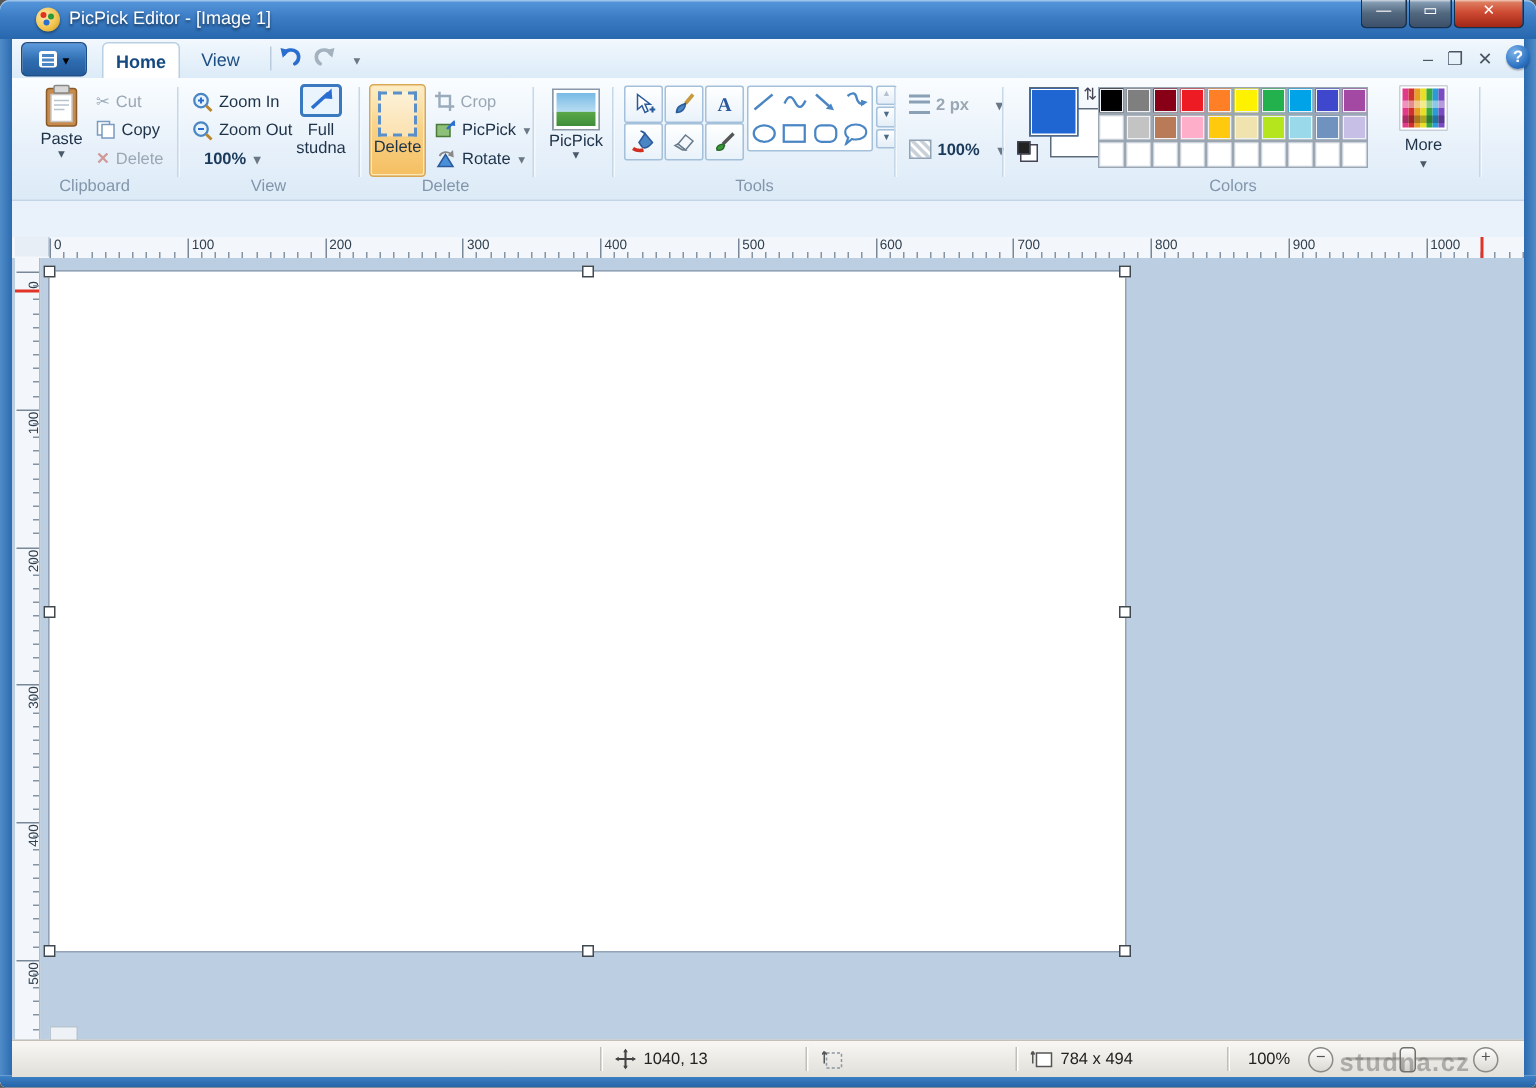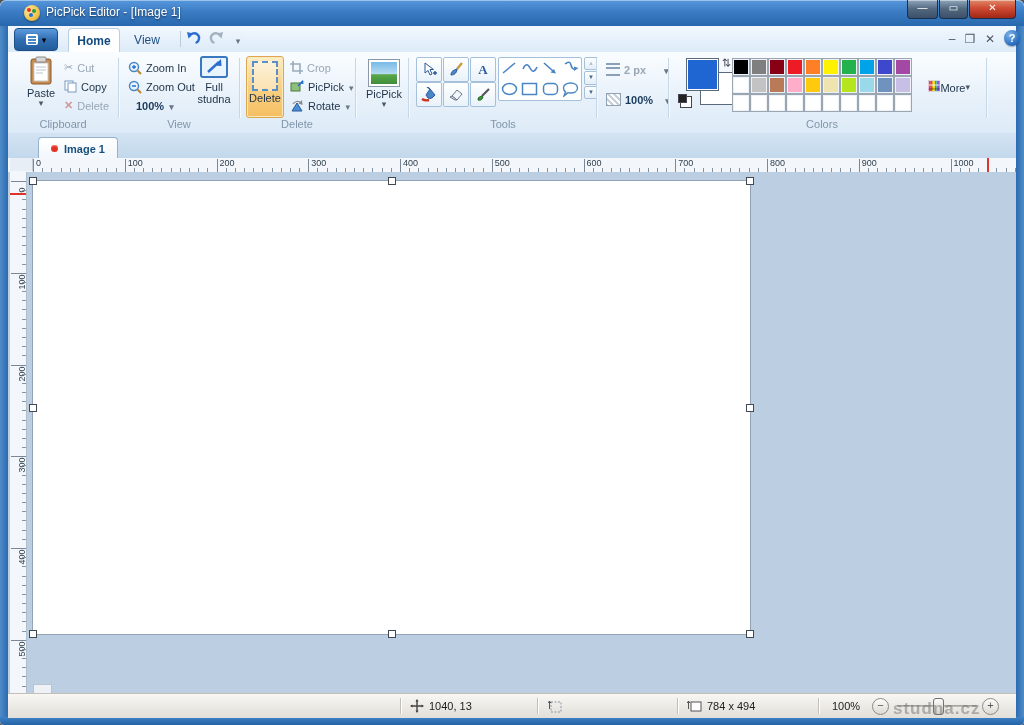--- a/index.html
+++ b/index.html
@@ -61,21 +61,21 @@
   .ico-checker{width:13px;height:11px;border:1px solid #90a2b4;background:
      linear-gradient(45deg,#c8d0d8 25%,#fff 25%,#fff 50%,#c8d0d8 50%,#c8d0d8 75%,#fff 75%);background-size:6px 6px;}
   
   .fgswatch{position:absolute;width:31px;height:31px;border:1px solid #5a6a7a;box-shadow:inset 0 0 0 1px #fff;}
   .swapico{position:absolute;font-size:11px;color:#445;transform:rotate(90deg);}
   .resetico{position:absolute;width:10px;height:10px;background:#fff;border:1px solid #445;}
   .resetico:before{content:"";position:absolute;left:-3px;top:-3px;width:7px;height:7px;background:#222;border:1px solid #445;}
   
   .palette{position:absolute;left:724px;top:6px;display:grid;grid-template-columns:repeat(10,16px);grid-auto-rows:16px;gap:2px;}
   .swatch{width:16px;height:16px;border:1px solid #9aa6b2;box-shadow:inset 0 0 0 1px #eef2f6;}
-  .morebtn{position:absolute;left:920px;top:5px;width:42px;height:58px;display:flex;flex-direction:row;align-items:center;font-size:11px;color:#1e3248;}
+  .morebtn{position:absolute;left:920px;top:5px;width:42px;height:58px;display:flex;flex-direction:column;align-items:center;font-size:11px;color:#1e3248;}
   
   .tabbar{position:absolute;left:8px;top:133px;width:1008px;height:25px;background:linear-gradient(#d3e3f3,#c3d8ec);}
   .doctab{position:absolute;left:30px;top:4px;height:21px;padding:0 12px;background:linear-gradient(#ffffff,#f2f7fc);border:1px solid #98b2cc;border-bottom:none;border-radius:4px 4px 0 0;display:flex;align-items:center;gap:6px;font-size:11px;font-weight:bold;color:#18507e;}
   .reddot{width:7px;height:7px;border-radius:50%;background:#e23222;box-shadow:inset 0 1px 1px #ff8a7a;}
   
   .hrulerrow{position:absolute;left:8px;top:158px;width:1008px;height:14px;background:#f3f7fb;border-bottom:1px solid #aebdcc;}
   .rulercorner{position:absolute;left:2px;top:0;width:22px;height:13px;background:#e8eef5;border-right:1px solid #c0ccd8;}
   .hruler{position:absolute;left:24px;top:0;right:0;height:14px;overflow:hidden;}
   .htick{position:absolute;bottom:0;width:1px;height:4px;background:#8494a4;}
   .htick.major{height:13px;background:#788898;}
@@ -399,26 +399,20 @@
         <rect x="26" y="2" width="4" height="26" fill="#7a4ac0"></rect>
         <rect x="2" y="10" width="28" height="5" fill="rgba(255,255,255,.45)"></rect>
           <rect x="2" y="20" width="28" height="5" fill="rgba(0,0,0,.25)"></rect>
       </svg>
       <span style="margin-top:4px">More</span>
       <span class="dd" style="color:#4a5a6a"></span>
     </div>
     <div class="rsep" style="left:978px"></div>
   </div>
 
-  <div class="tabbar">
-    <div class="doctab">
-      <span class="reddot"></span>
-      <span>Image 1</span>
-    </div>
-  </div>
 
   <div class="hrulerrow">
     <div class="rulercorner"></div>
     <div class="hruler" id="hruler">
         <div class="htick major" style="left: 1px;"></div>
         <span class="hlab" style="left: 4px;">0</span>
         <div class="htick" style="left: 10.175px;"></div>
         <div class="htick" style="left: 19.35px;"></div>
         <div class="htick" style="left: 28.525px;"></div>
         <div class="htick" style="left: 37.7px;"></div>

